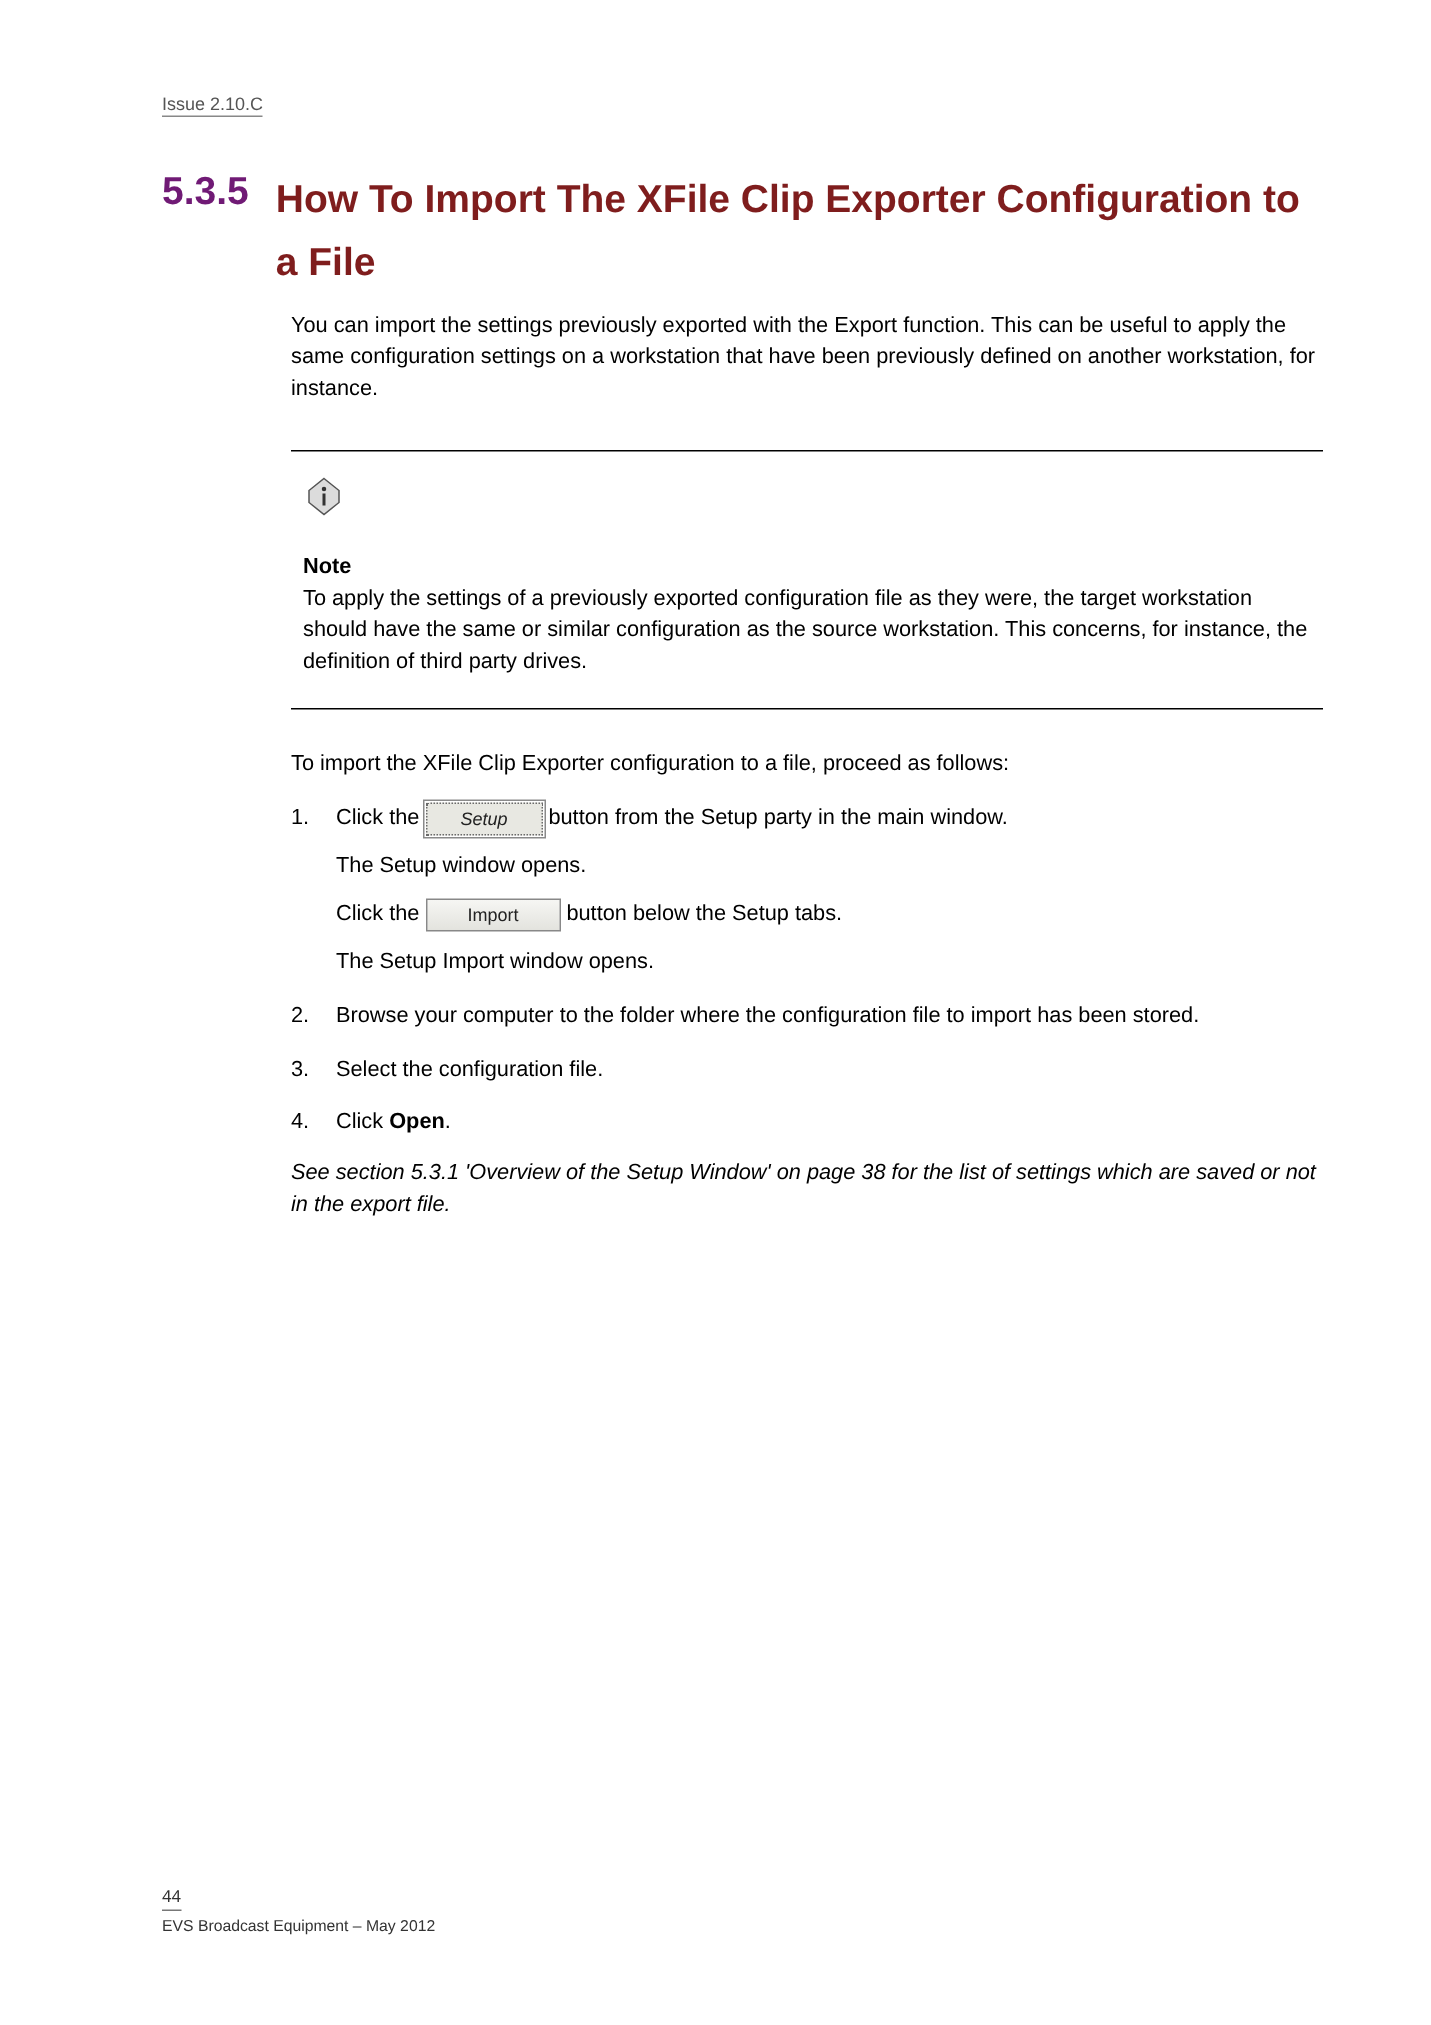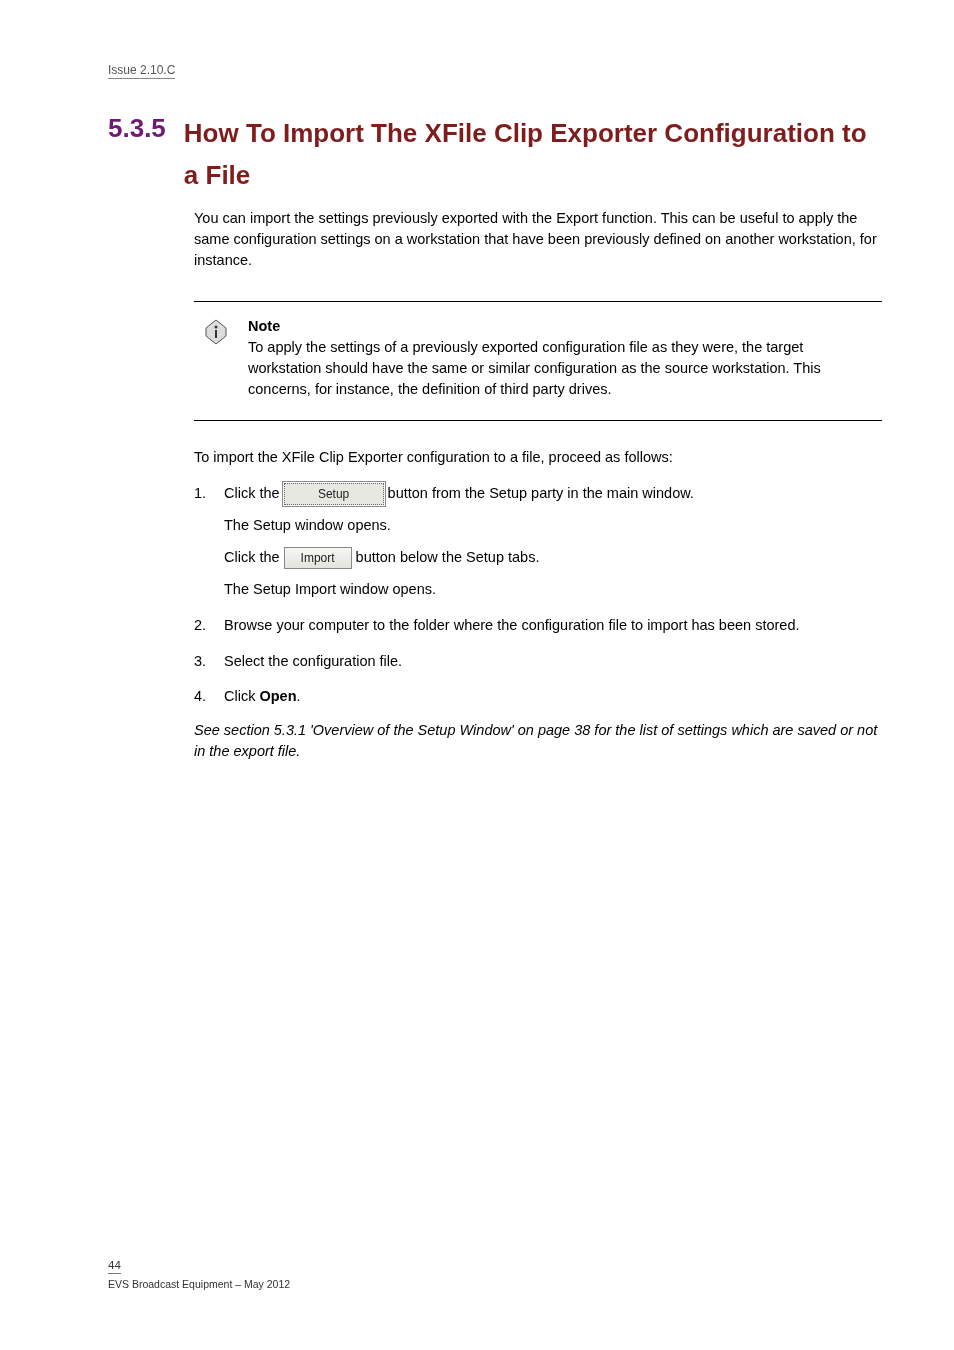--- a/index.html
+++ b/index.html
@@ -48,20 +48,21 @@
       line-height: 1.45;
       margin-top: 12px;
     }
     .note-box {
       border-top: 1.5px solid #000;
       border-bottom: 1.5px solid #000;
       margin-top: 30px;
       padding: 14px 8px 20px 8px;
       display: flex;
       gap: 18px;
+      flex-direction: column;
     }
     .note-icon {
       flex-shrink: 0;
       margin-top: 2px;
     }
     .note-text {
       font-size: 14.5px;
       line-height: 1.45;
     }
     .note-label {
@@ -99,30 +100,31 @@
     .step-inner-para {
       margin-top: 10px;
     }
     .ui-btn {
       display: inline-block;
       border: 1px solid #888;
       background: linear-gradient(#f6f6f3, #e3e3de);
       font-size: 12px;
       color: #222;
       padding: 1px 0;
-      width: 68px;
+      width: 90px;
       text-align: center;
       font-family: Tahoma, Arial, sans-serif;
     }
     .ui-btn-setup {
-      width: 100px;
+      width: 78px;
       border:1px dotted #6a6a6a;
       outline:1px solid #8a8a8a;
       outline-offset:1px;
       background: #e8e8e2;
+      font-style: italic;
     }
     .ital { font-style: italic; }
     .footer {
       position: absolute;
       bottom: 60px;
       left: 108px;
       right: 108px;
     }
     .footer-line {
       font-size: 11.5px;

